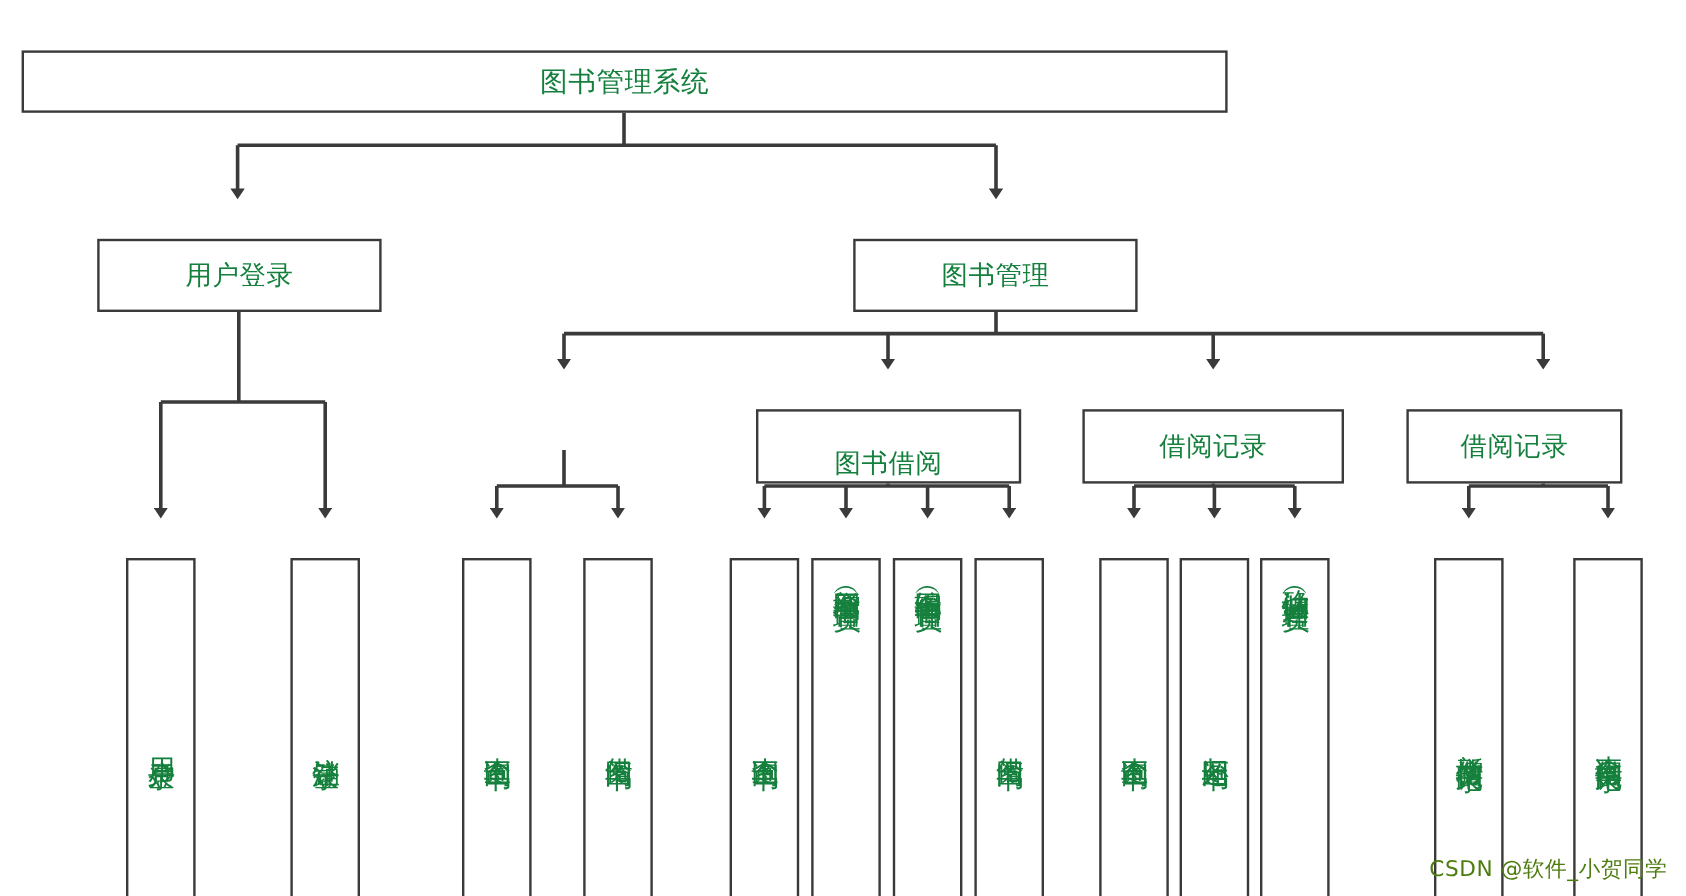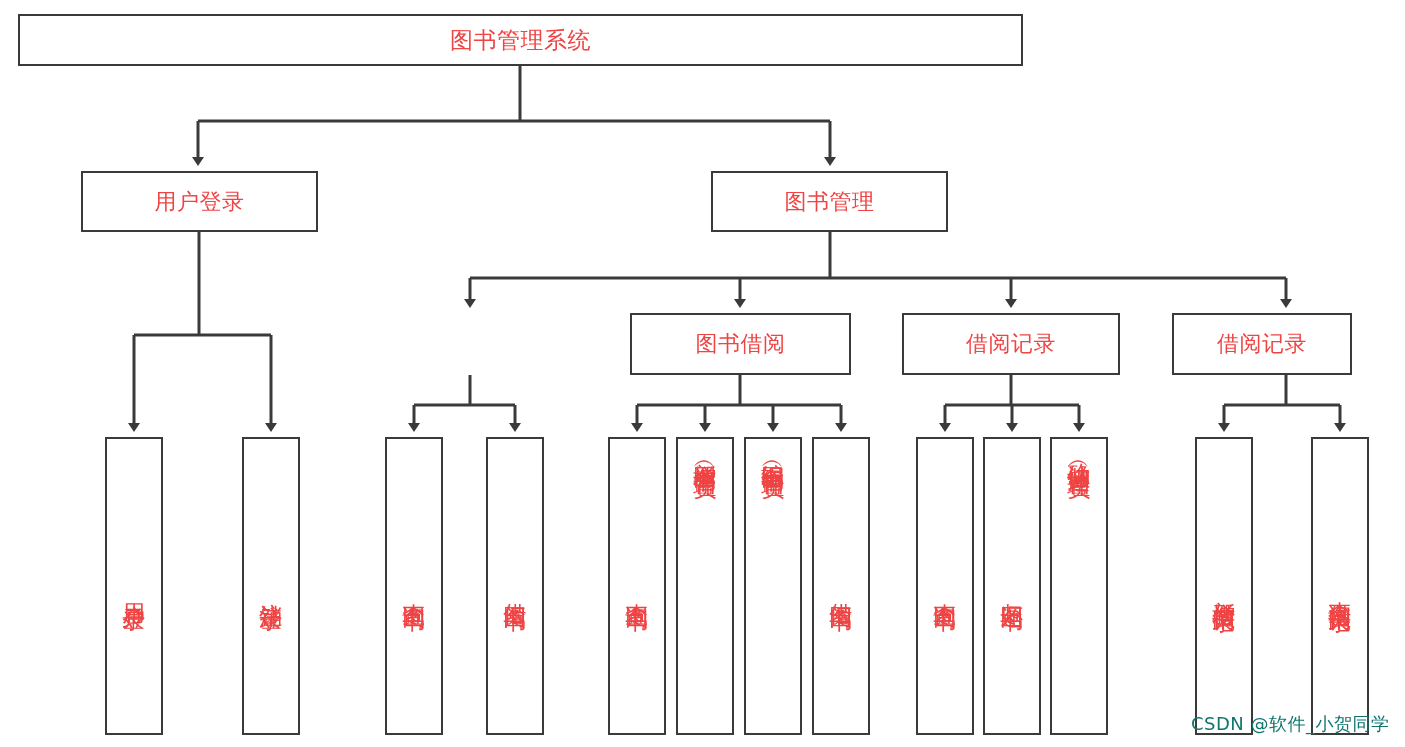--- a/index.html
+++ b/index.html
@@ -26,21 +26,22 @@
     pointer-events: none;
   }
   .node {
     position: absolute;
     box-sizing: border-box;
     background: #ffffff;
     border: 2px solid #3a3a3a;
     display: flex;
     align-items: center;
     justify-content: center;
-    color: #ef4444;
+    color: #15803d;
+    margin-top: 28px;
   }
   .node.horiz {
     font-size: 22px;
     letter-spacing: 0.5px;
   }
   .node.root {
     font-size: 23px;
   }
   .node.vert {
     align-items: flex-start;
@@ -56,21 +57,21 @@
     white-space: nowrap;
   }
   .vert.mid .vtext {
     margin-top: 0;
   }
   .watermark {
     position: absolute;
     left: 1191px;
     top: 712px;
     font-size: 18px;
-    color: #0f766e;
+    color: #4d7c0f;
     white-space: nowrap;
     letter-spacing: 0.5px;
   }
 </style>
 </head>
 <body>
 
 <div id="canvas">
 
   <svg class="wires" viewBox="0 0 1405 747" xmlns="http://www.w3.org/2000/svg">
@@ -127,21 +128,21 @@
     <span>图书管理系统</span>
   </div>
 
   <div class="node horiz" style="left:81px; top:171px; width:237px; height:61px;">
     <span>用户登录</span>
   </div>
   <div class="node horiz" style="left:711px; top:171px; width:237px; height:61px;">
     <span>图书管理</span>
   </div>
 
-  <div class="node horiz" style="left:630px; top:313px; width:221px; height:62px;">
+  <div class="node horiz" style="left:630px; top:313px; width:221px; height:62px;align-items:flex-end;">
     <span>图书借阅</span>
   </div>
   <div class="node horiz" style="left:902px; top:313px; width:218px; height:62px;">
     <span>借阅记录</span>
   </div>
   <div class="node horiz" style="left:1172px; top:313px; width:180px; height:62px;">
     <span>借阅记录</span>
   </div>
 
   <div class="node vert mid" style="left:105px; top:437px; width:58px; height:298px; align-items:center;">

